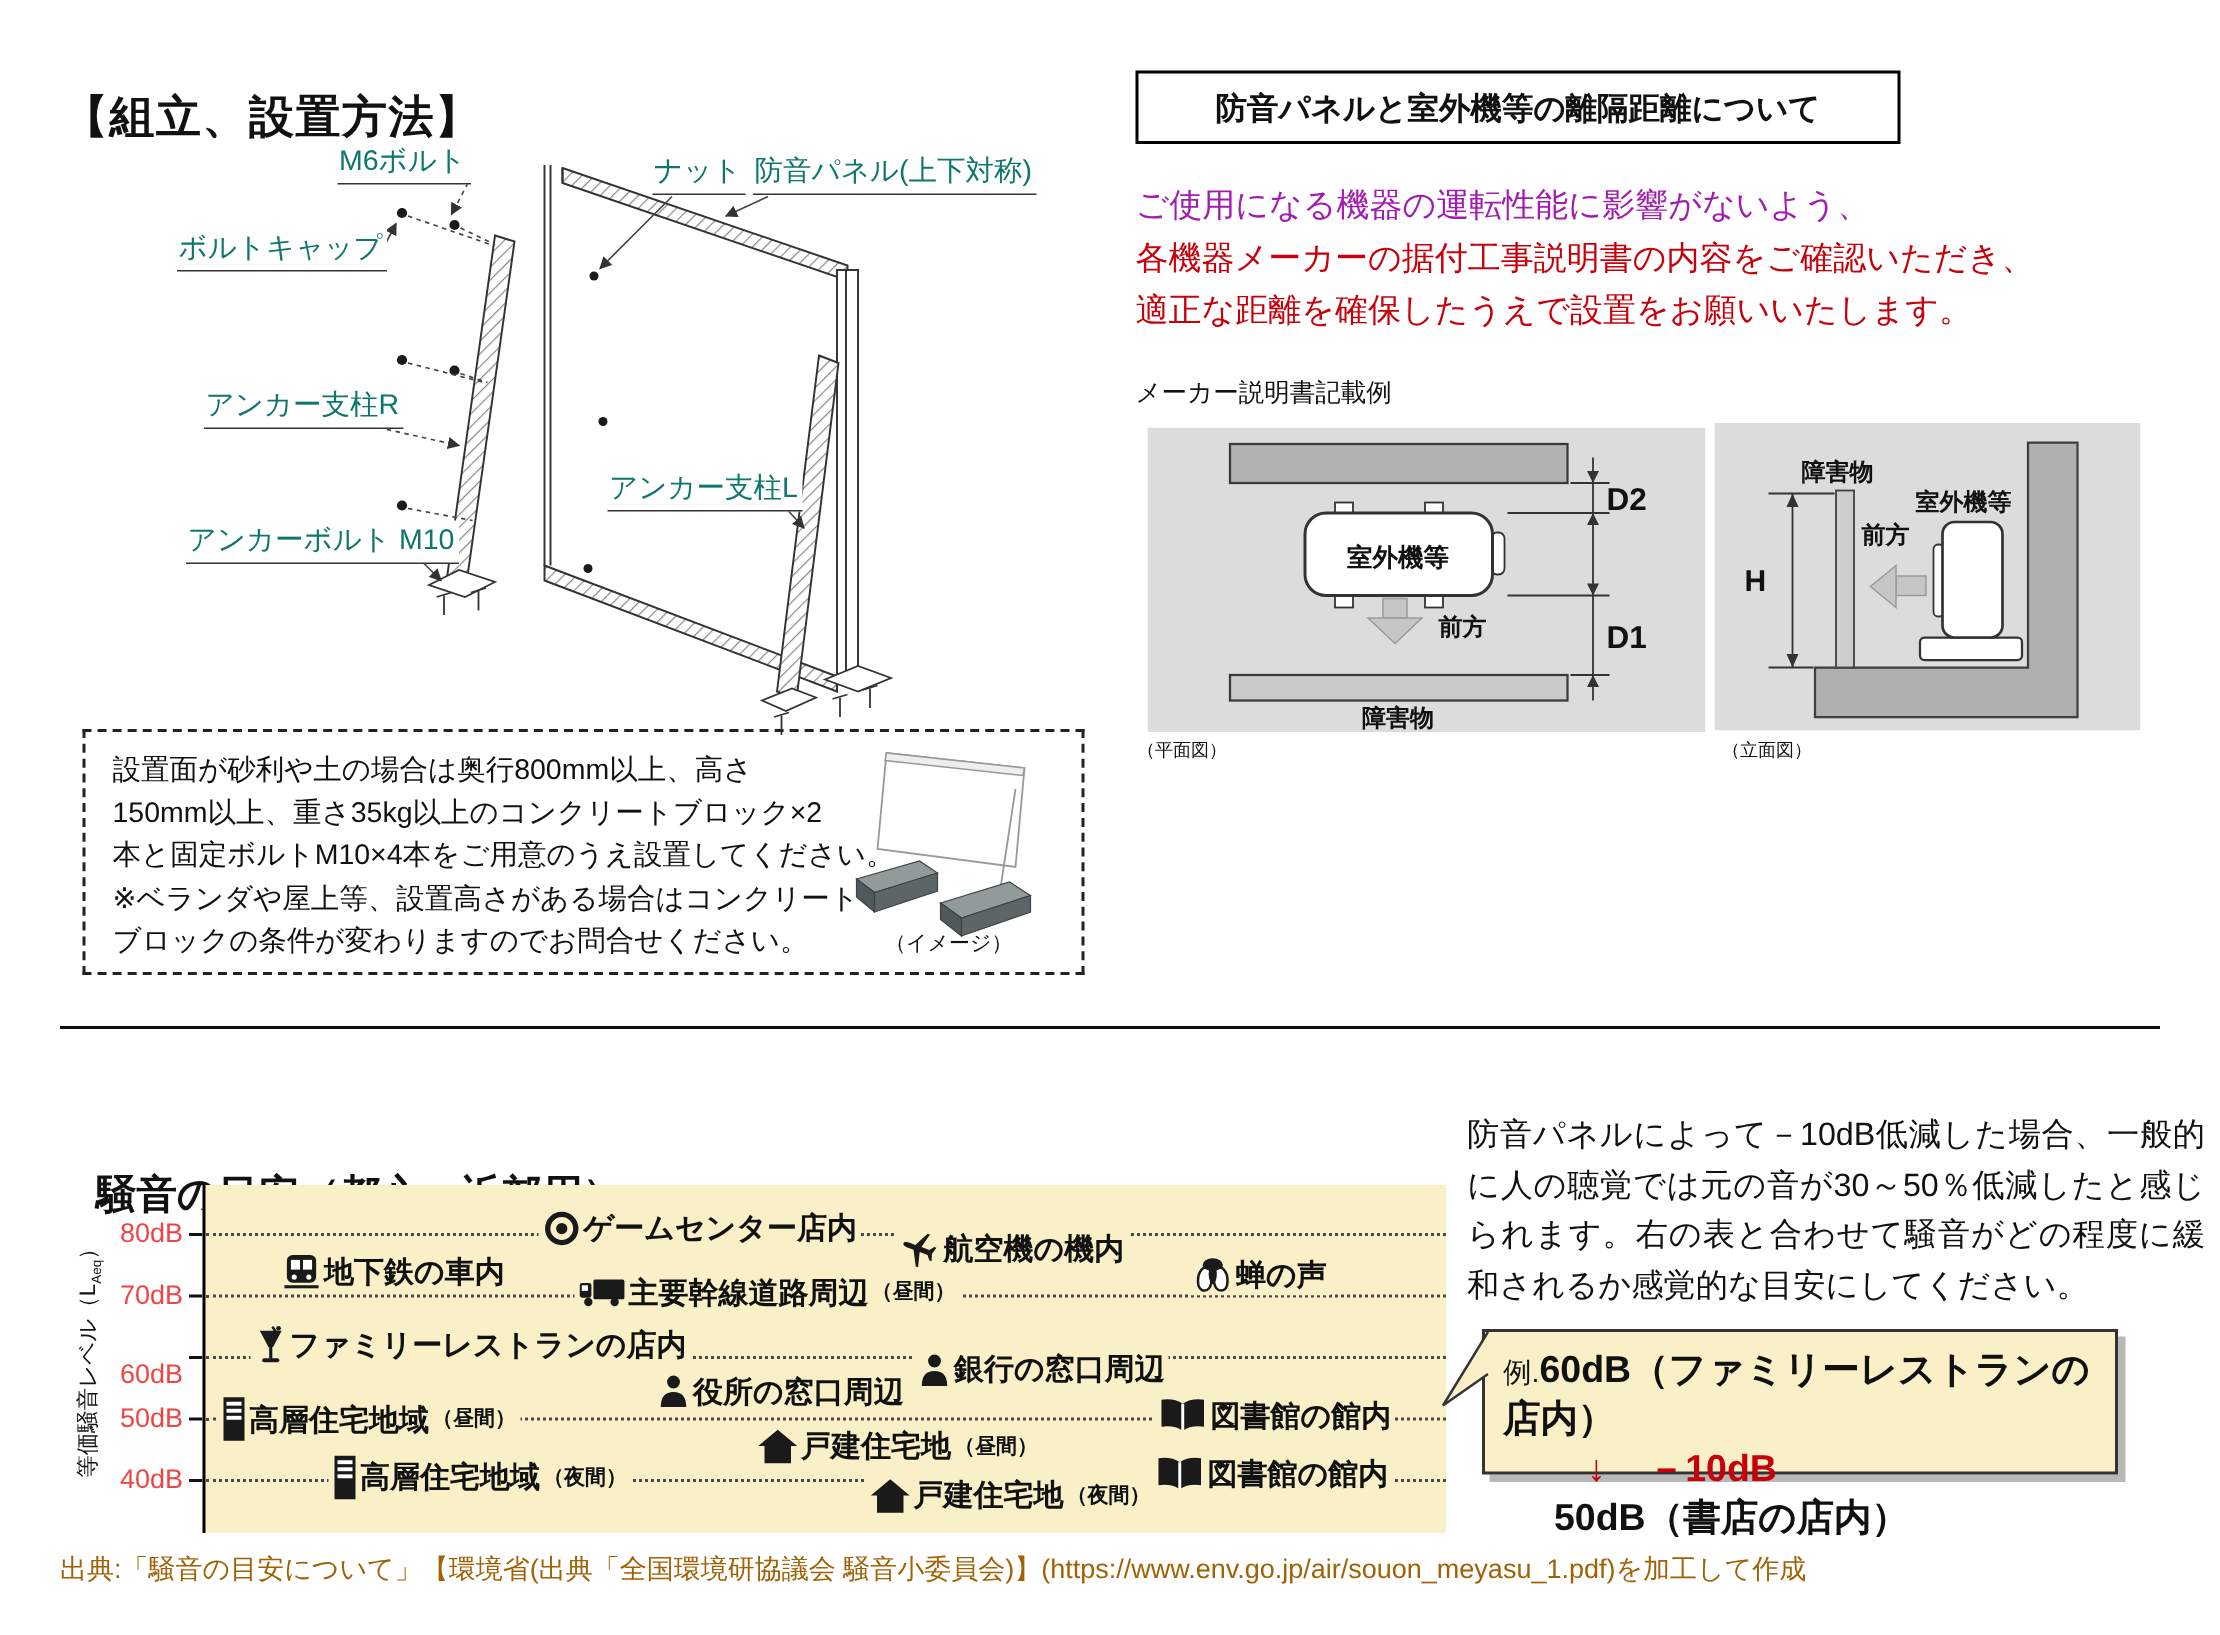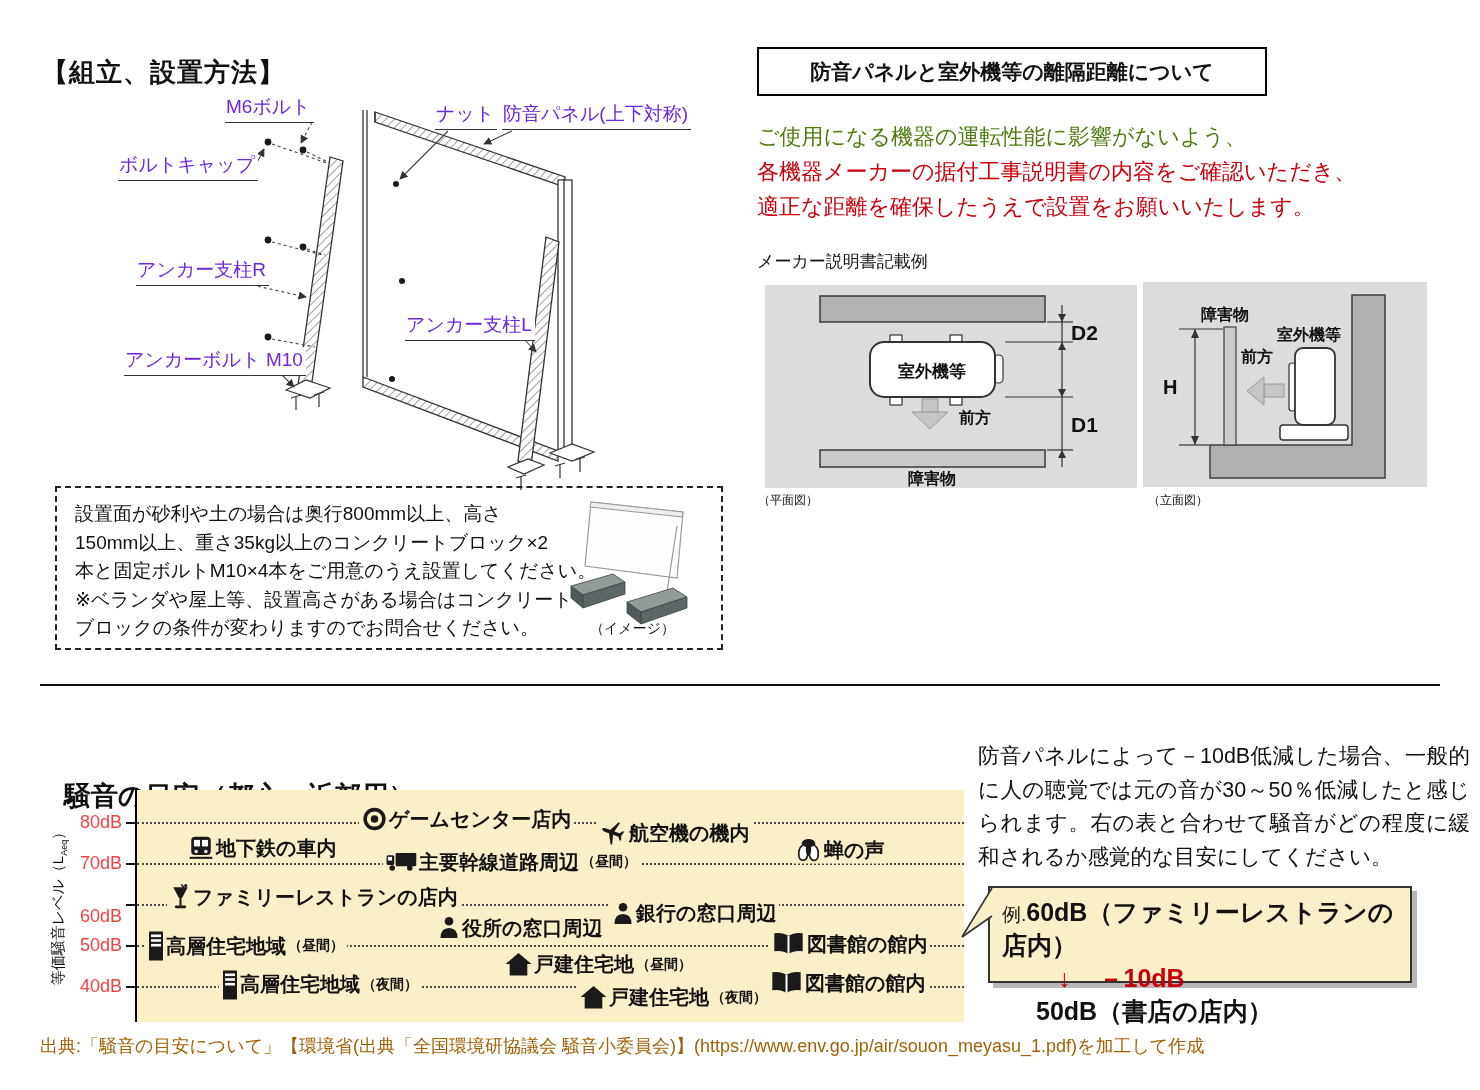--- a/index.html
+++ b/index.html
@@ -1,23 +1,23 @@
 <!DOCTYPE html>
 <html><head>
 <meta charset="utf-8">
 <style>
   html,body{margin:0;padding:0;background:#fff;}
   #page{position:relative;width:1480px;height:1090px;background:#fff;overflow:hidden;
         font-family:"Liberation Sans","DejaVu Sans",sans-serif;color:#111;}
   .abs{position:absolute;}
   
-  #main-title{left:42px;top:38px;font-size:26px;font-weight:bold;letter-spacing:1px;}
+  #main-title{left:42px;top:38px;font-size:30px;font-weight:bold;letter-spacing:1px;}
   #noise-title{left:44px;top:756px;font-size:27px;font-weight:bold;margin-left:20px;}
   
-  .dia-label{font-size:19px;color:#6d28d9;border-bottom:1.6px solid #333;padding:0 3px 2px 1px;white-space:nowrap;background:#fff;}
+  .dia-label{font-size:19px;color:#0f766e;border-bottom:1.6px solid #333;padding:0 3px 2px 1px;white-space:nowrap;background:#fff;}
   
   #notice-box{left:55px;top:486px;width:664px;height:160px;border:2px dashed #222;}
   #notice-text{left:18px;top:12px;font-size:19px;line-height:28.5px;white-space:nowrap;}
   #notice-img{right:10px;top:8px;}
   #notice-caption{right:46px;bottom:10px;font-size:14px;}
   
   #sep-heading-box{left:757px;top:47px;width:506px;height:45px;border:2.5px solid #000;
     display:flex;align-items:center;justify-content:center;font-size:21px;font-weight:bold;}
   .sep-line{left:757px;font-size:22px;white-space:nowrap;}
   #sep-note{left:757px;top:250px;font-size:17px;}
@@ -147,21 +147,21 @@
         <polygon points="66,106 80,116 80,128 66,117" fill="#515a5a"></polygon>
         <polygon points="80,116 126,101 126,112 80,128" fill="#5d6666"></polygon>
       </g>
     </svg>
     <span id="notice-caption" class="abs">（イメージ）</span>
   </div>
 
   <div id="sep-heading-box" class="abs">
     <span>防音パネルと室外機等の離隔距離について</span>
   </div>
-  <div class="abs sep-line" style="top:122px;color:#4d7c0f;">ご使用になる機器の運転性能に影響がないよう、</div>
+  <div class="abs sep-line" style="top:122px;color:#a21caf;">ご使用になる機器の運転性能に影響がないよう、</div>
   <div class="abs sep-line" style="top:157px;color:#c7000b;">各機器メーカーの据付工事説明書の内容をご確認いただき、</div>
   <div class="abs sep-line" style="top:192px;color:#c7000b;">適正な距離を確保したうえで設置をお願いいたします。</div>
   <div id="sep-note" class="abs">メーカー説明書記載例</div>
 
   <svg class="abs" style="left:765px;top:285px;" width="372" height="203" viewBox="0 0 372 203">
     <rect x="0" y="0" width="372" height="203" fill="#dcdcdc"></rect>
     <rect x="55" y="11" width="225" height="26" fill="#b2b2b2" stroke="#3a3a3a" stroke-width="1.5"></rect>
     <g stroke="#333" fill="#fff">
       <rect x="125" y="50" width="12" height="9" stroke-width="1.2"></rect>
       <rect x="185" y="50" width="12" height="9" stroke-width="1.2"></rect>

